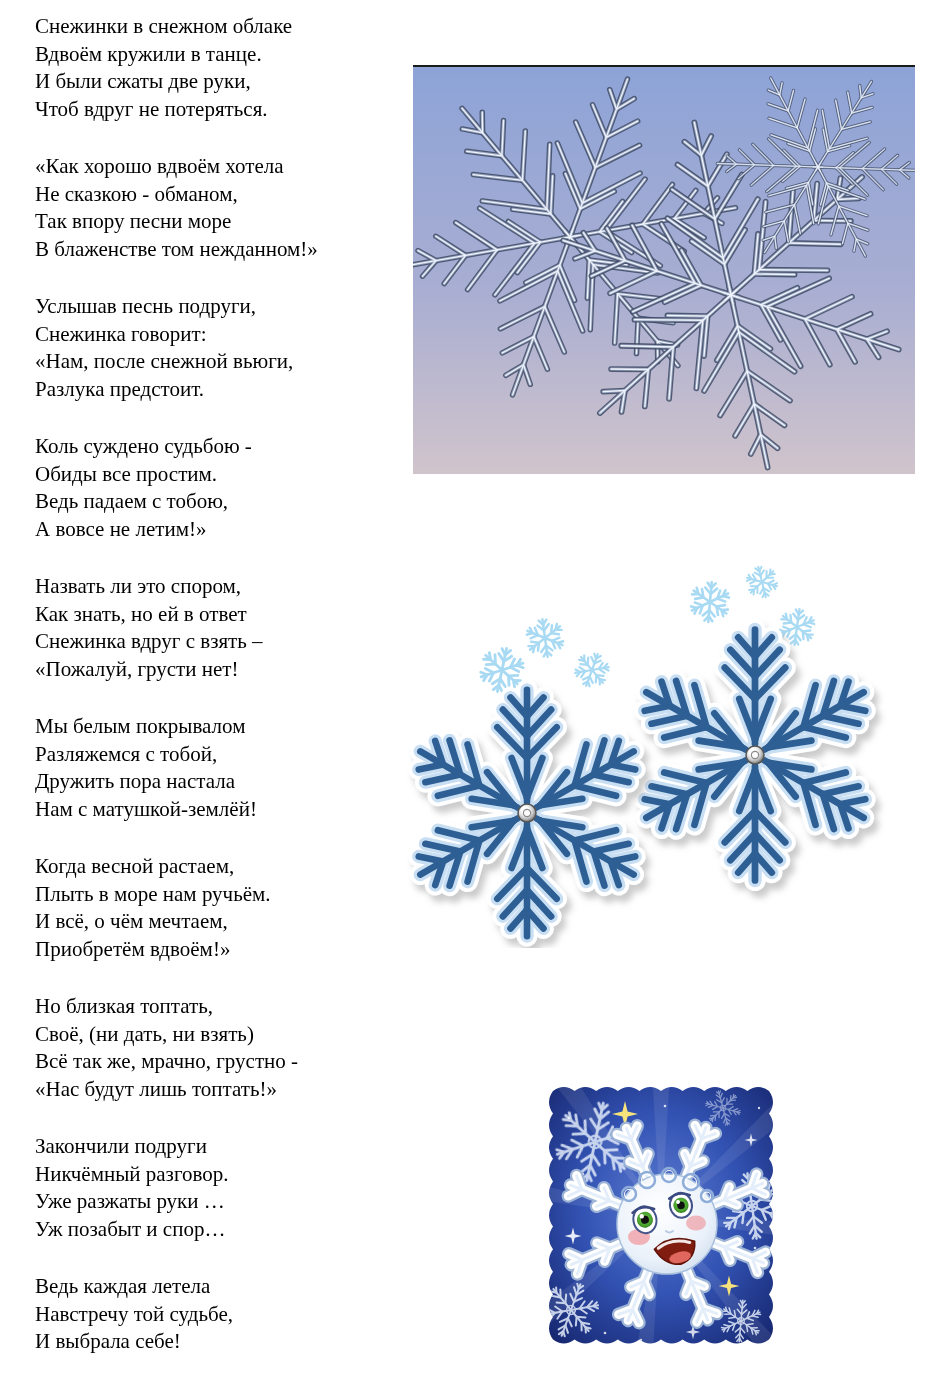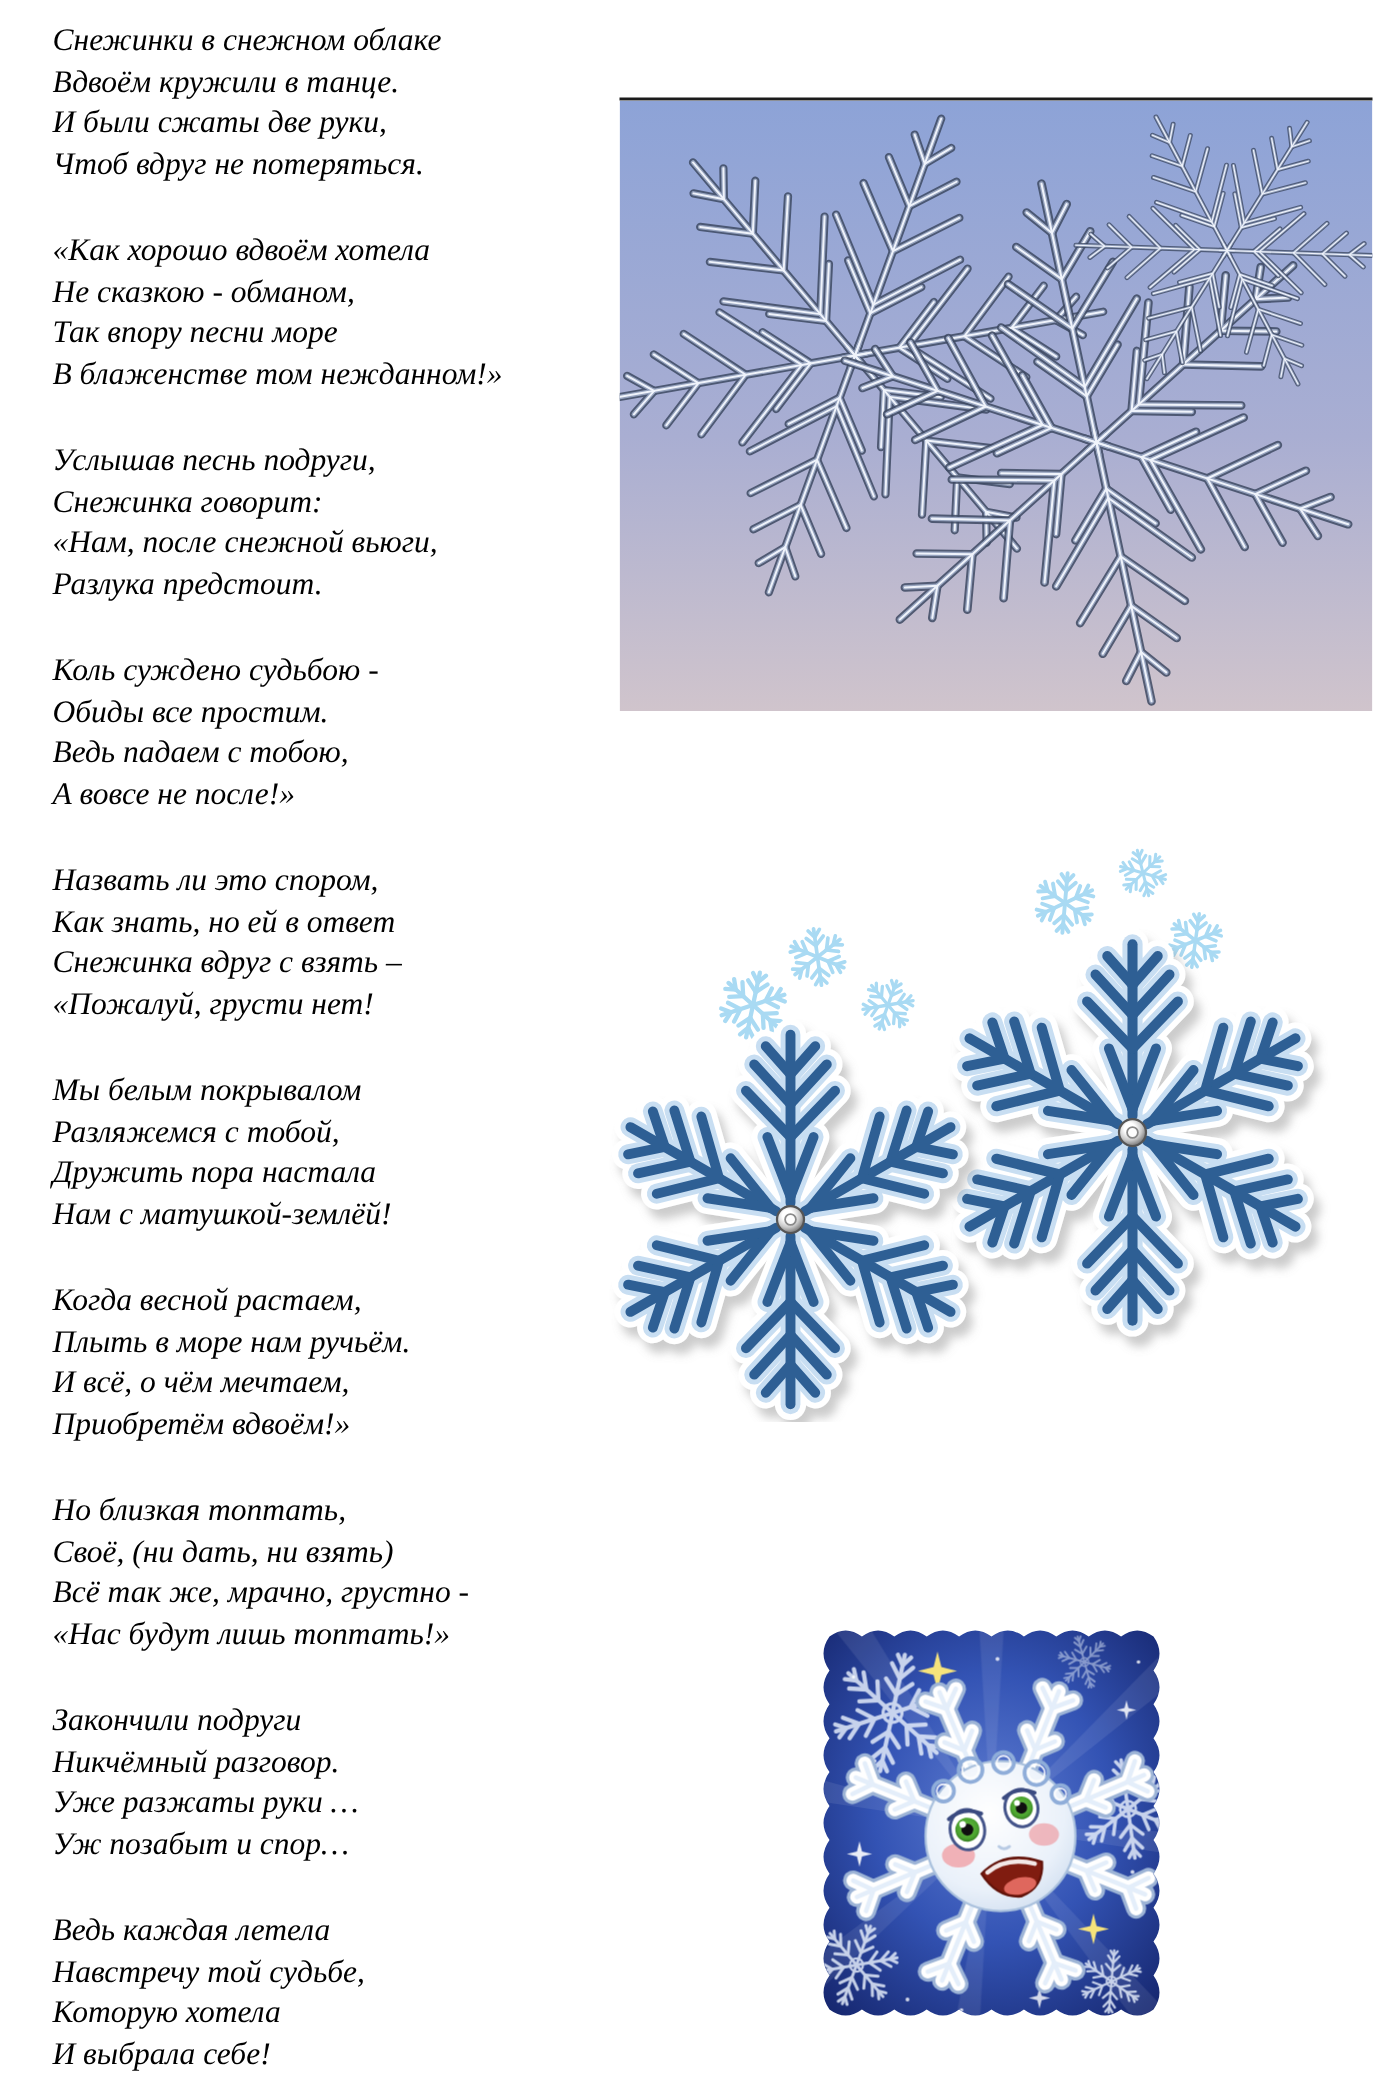--- a/index.html
+++ b/index.html
@@ -12,21 +12,21 @@
   }
   
   .poem{
     position:absolute;
     left:35px;top:13px;
     color:#000000;
     font-size:21px;
     line-height:27.5px;
     white-space:nowrap;
   }
-  .stanza{margin:0 0 30px 0;font-style:italic;}
+  .stanza{margin:0 0 30px 0;}
   .line{height:27.5px;}
   
   .photo{
     position:absolute;
     left:413px;top:65px;
     width:502px;height:407px;
     border-top:2px solid #1b1b1b;
     overflow:hidden;
   }
   .photo svg{display:block;}
@@ -64,21 +64,21 @@
       <div class="stanza">
         <div class="line">Услышав песнь подруги,</div>
         <div class="line">Снежинка говорит:</div>
         <div class="line">«Нам, после снежной вьюги,</div>
         <div class="line">Разлука предстоит.</div>
       </div>
       <div class="stanza">
         <div class="line">Коль суждено судьбою -</div>
         <div class="line">Обиды все простим.</div>
         <div class="line">Ведь падаем с тобою,</div>
-        <div class="line">А вовсе не после!»</div>
+        <div class="line">А вовсе не летим!»</div>
       </div>
       <div class="stanza">
         <div class="line">Назвать ли это спором,</div>
         <div class="line">Как знать, но ей в ответ</div>
         <div class="line">Снежинка вдруг с взять –</div>
         <div class="line">«Пожалуй, грусти нет!</div>
       </div>
       <div class="stanza">
         <div class="line">Мы белым покрывалом</div>
         <div class="line">Разляжемся с тобой,</div>
@@ -99,21 +99,20 @@
       </div>
       <div class="stanza">
         <div class="line">Закончили подруги</div>
         <div class="line">Никчёмный разговор.</div>
         <div class="line">Уже разжаты руки …</div>
         <div class="line">Уж позабыт и спор…</div>
       </div>
       <div class="stanza">
         <div class="line">Ведь каждая летела</div>
         <div class="line">Навстречу той судьбе,</div>
-        <div class="line">Которую хотела</div>
         <div class="line">И выбрала себе!</div>
       </div>
     </div>
 
   <div class="photo">
     <svg width="502" height="407" viewBox="0 0 502 407" xmlns="http://www.w3.org/2000/svg">
       <defs>
         <linearGradient id="skyGrad" x1="0" y1="0" x2="0" y2="1">
           <stop offset="0" stop-color="#8da3d7"></stop>
           <stop offset="0.55" stop-color="#a9aed2"></stop>

